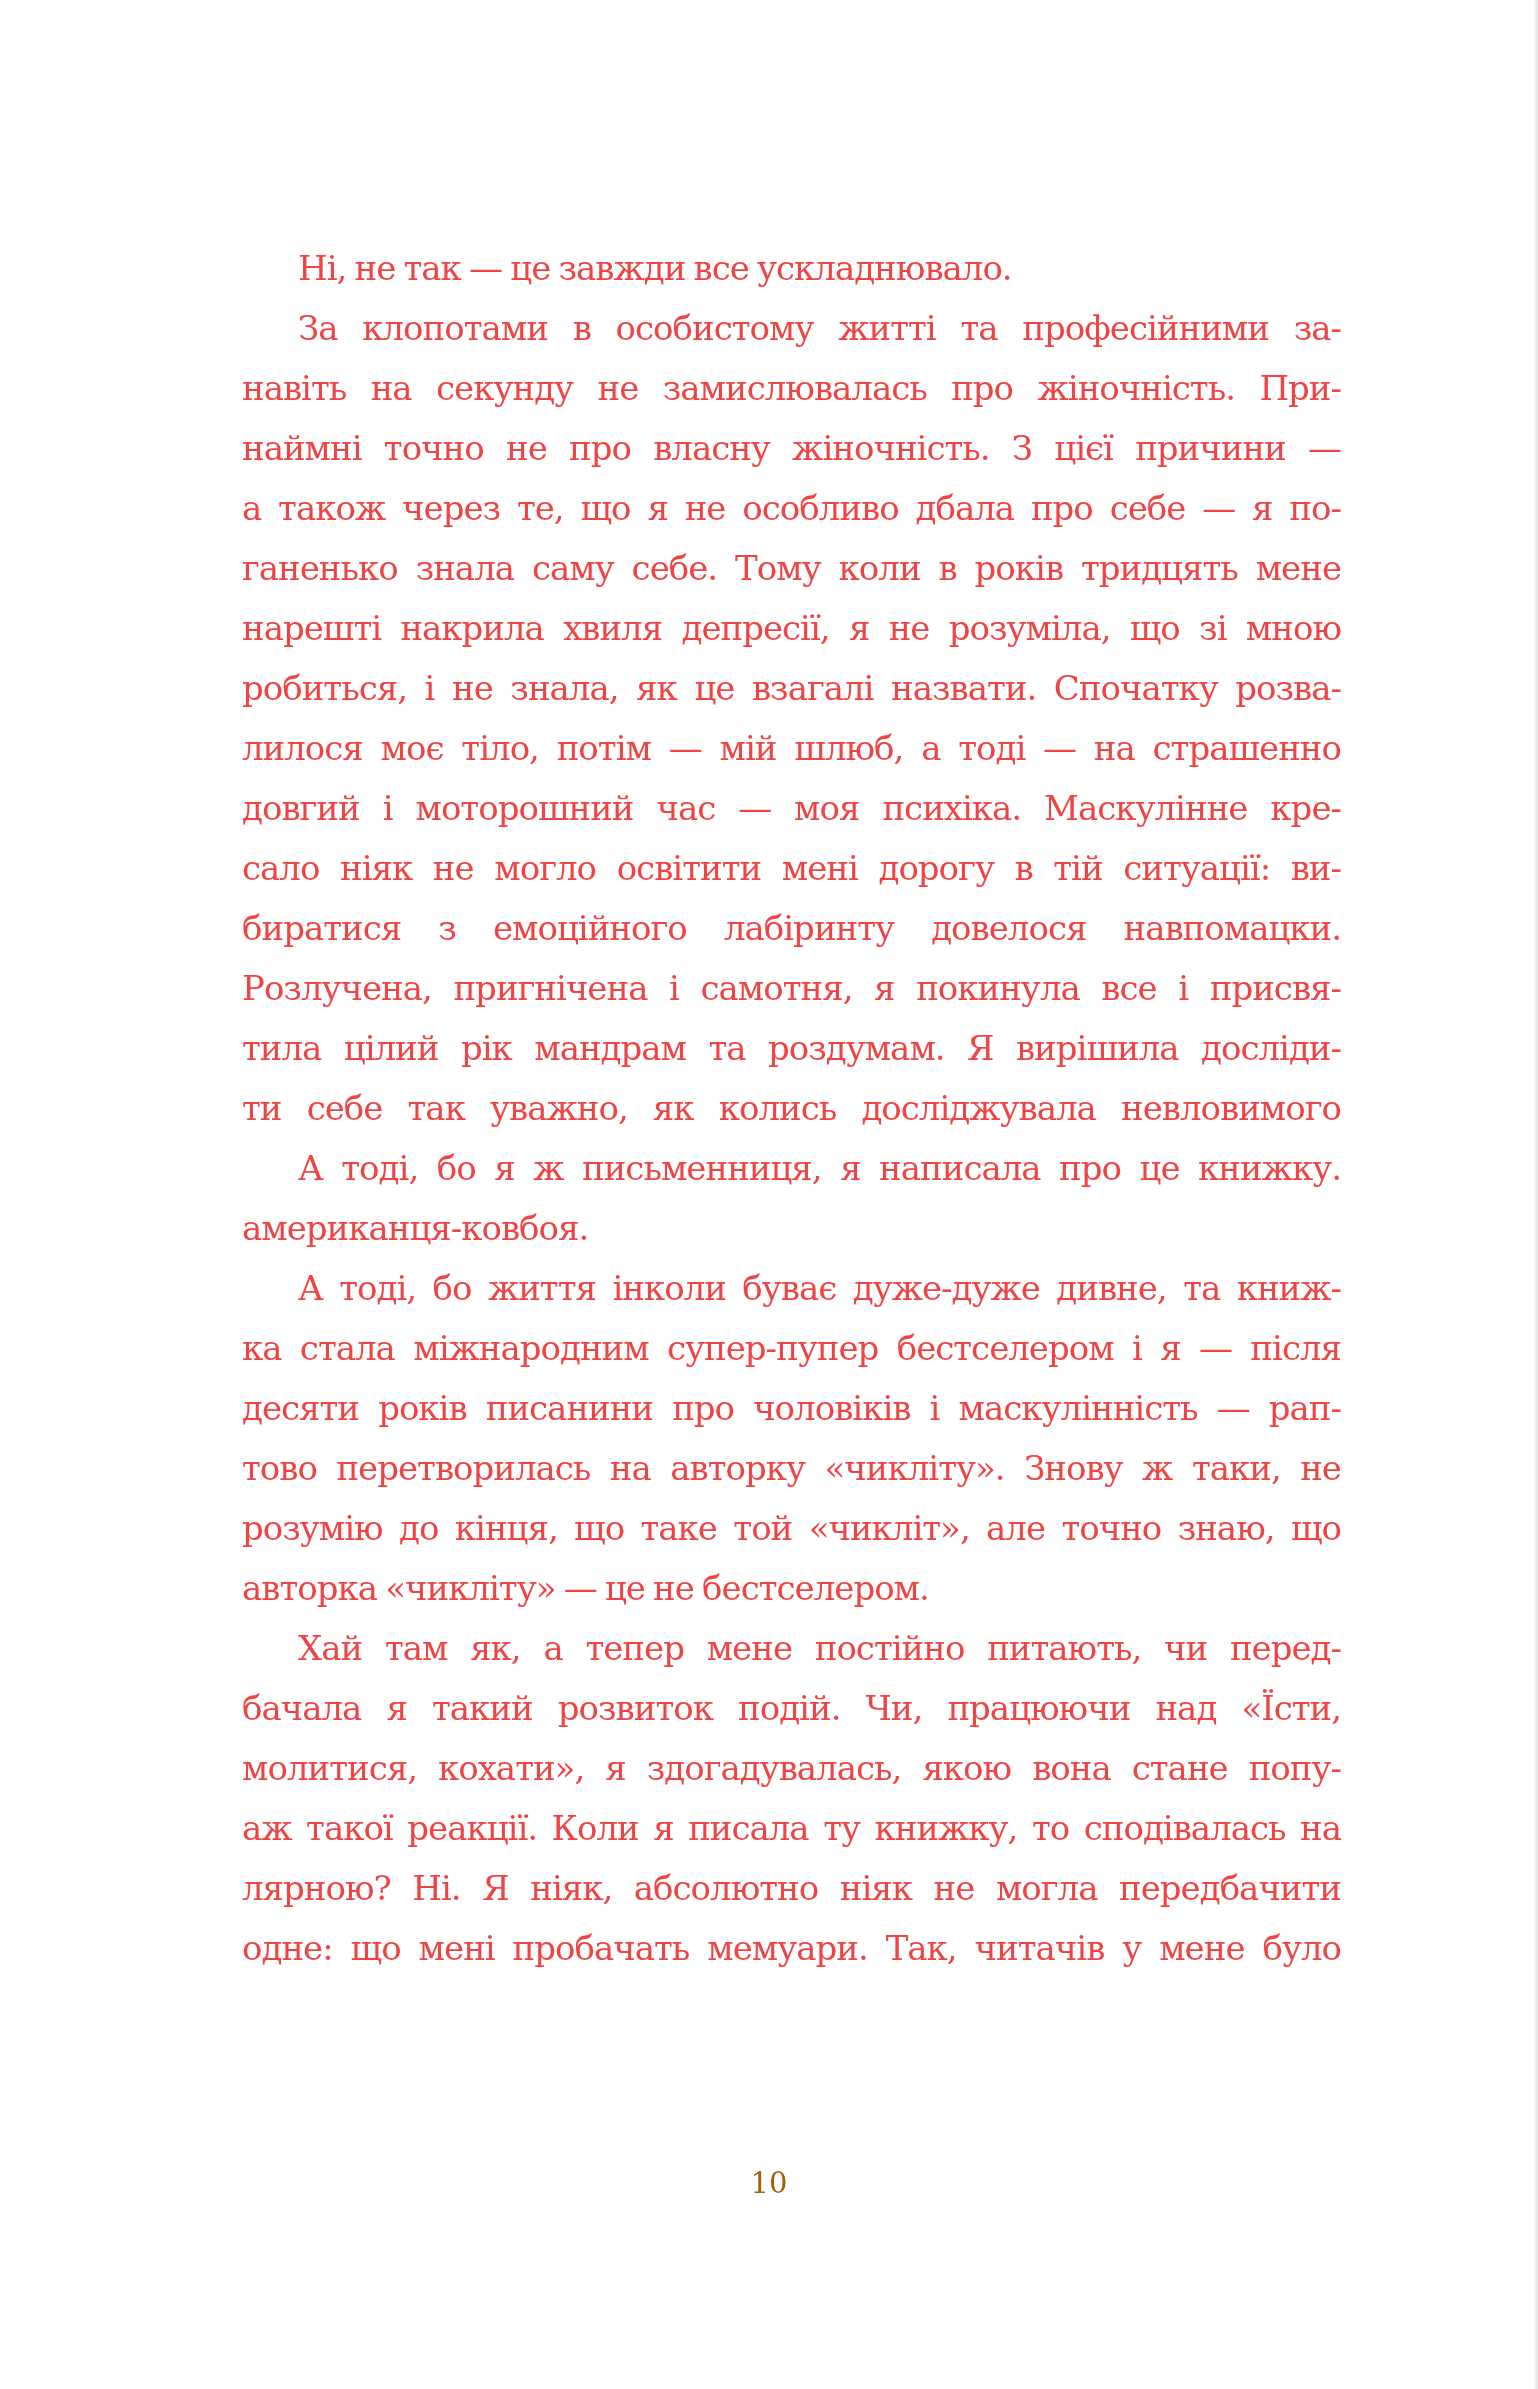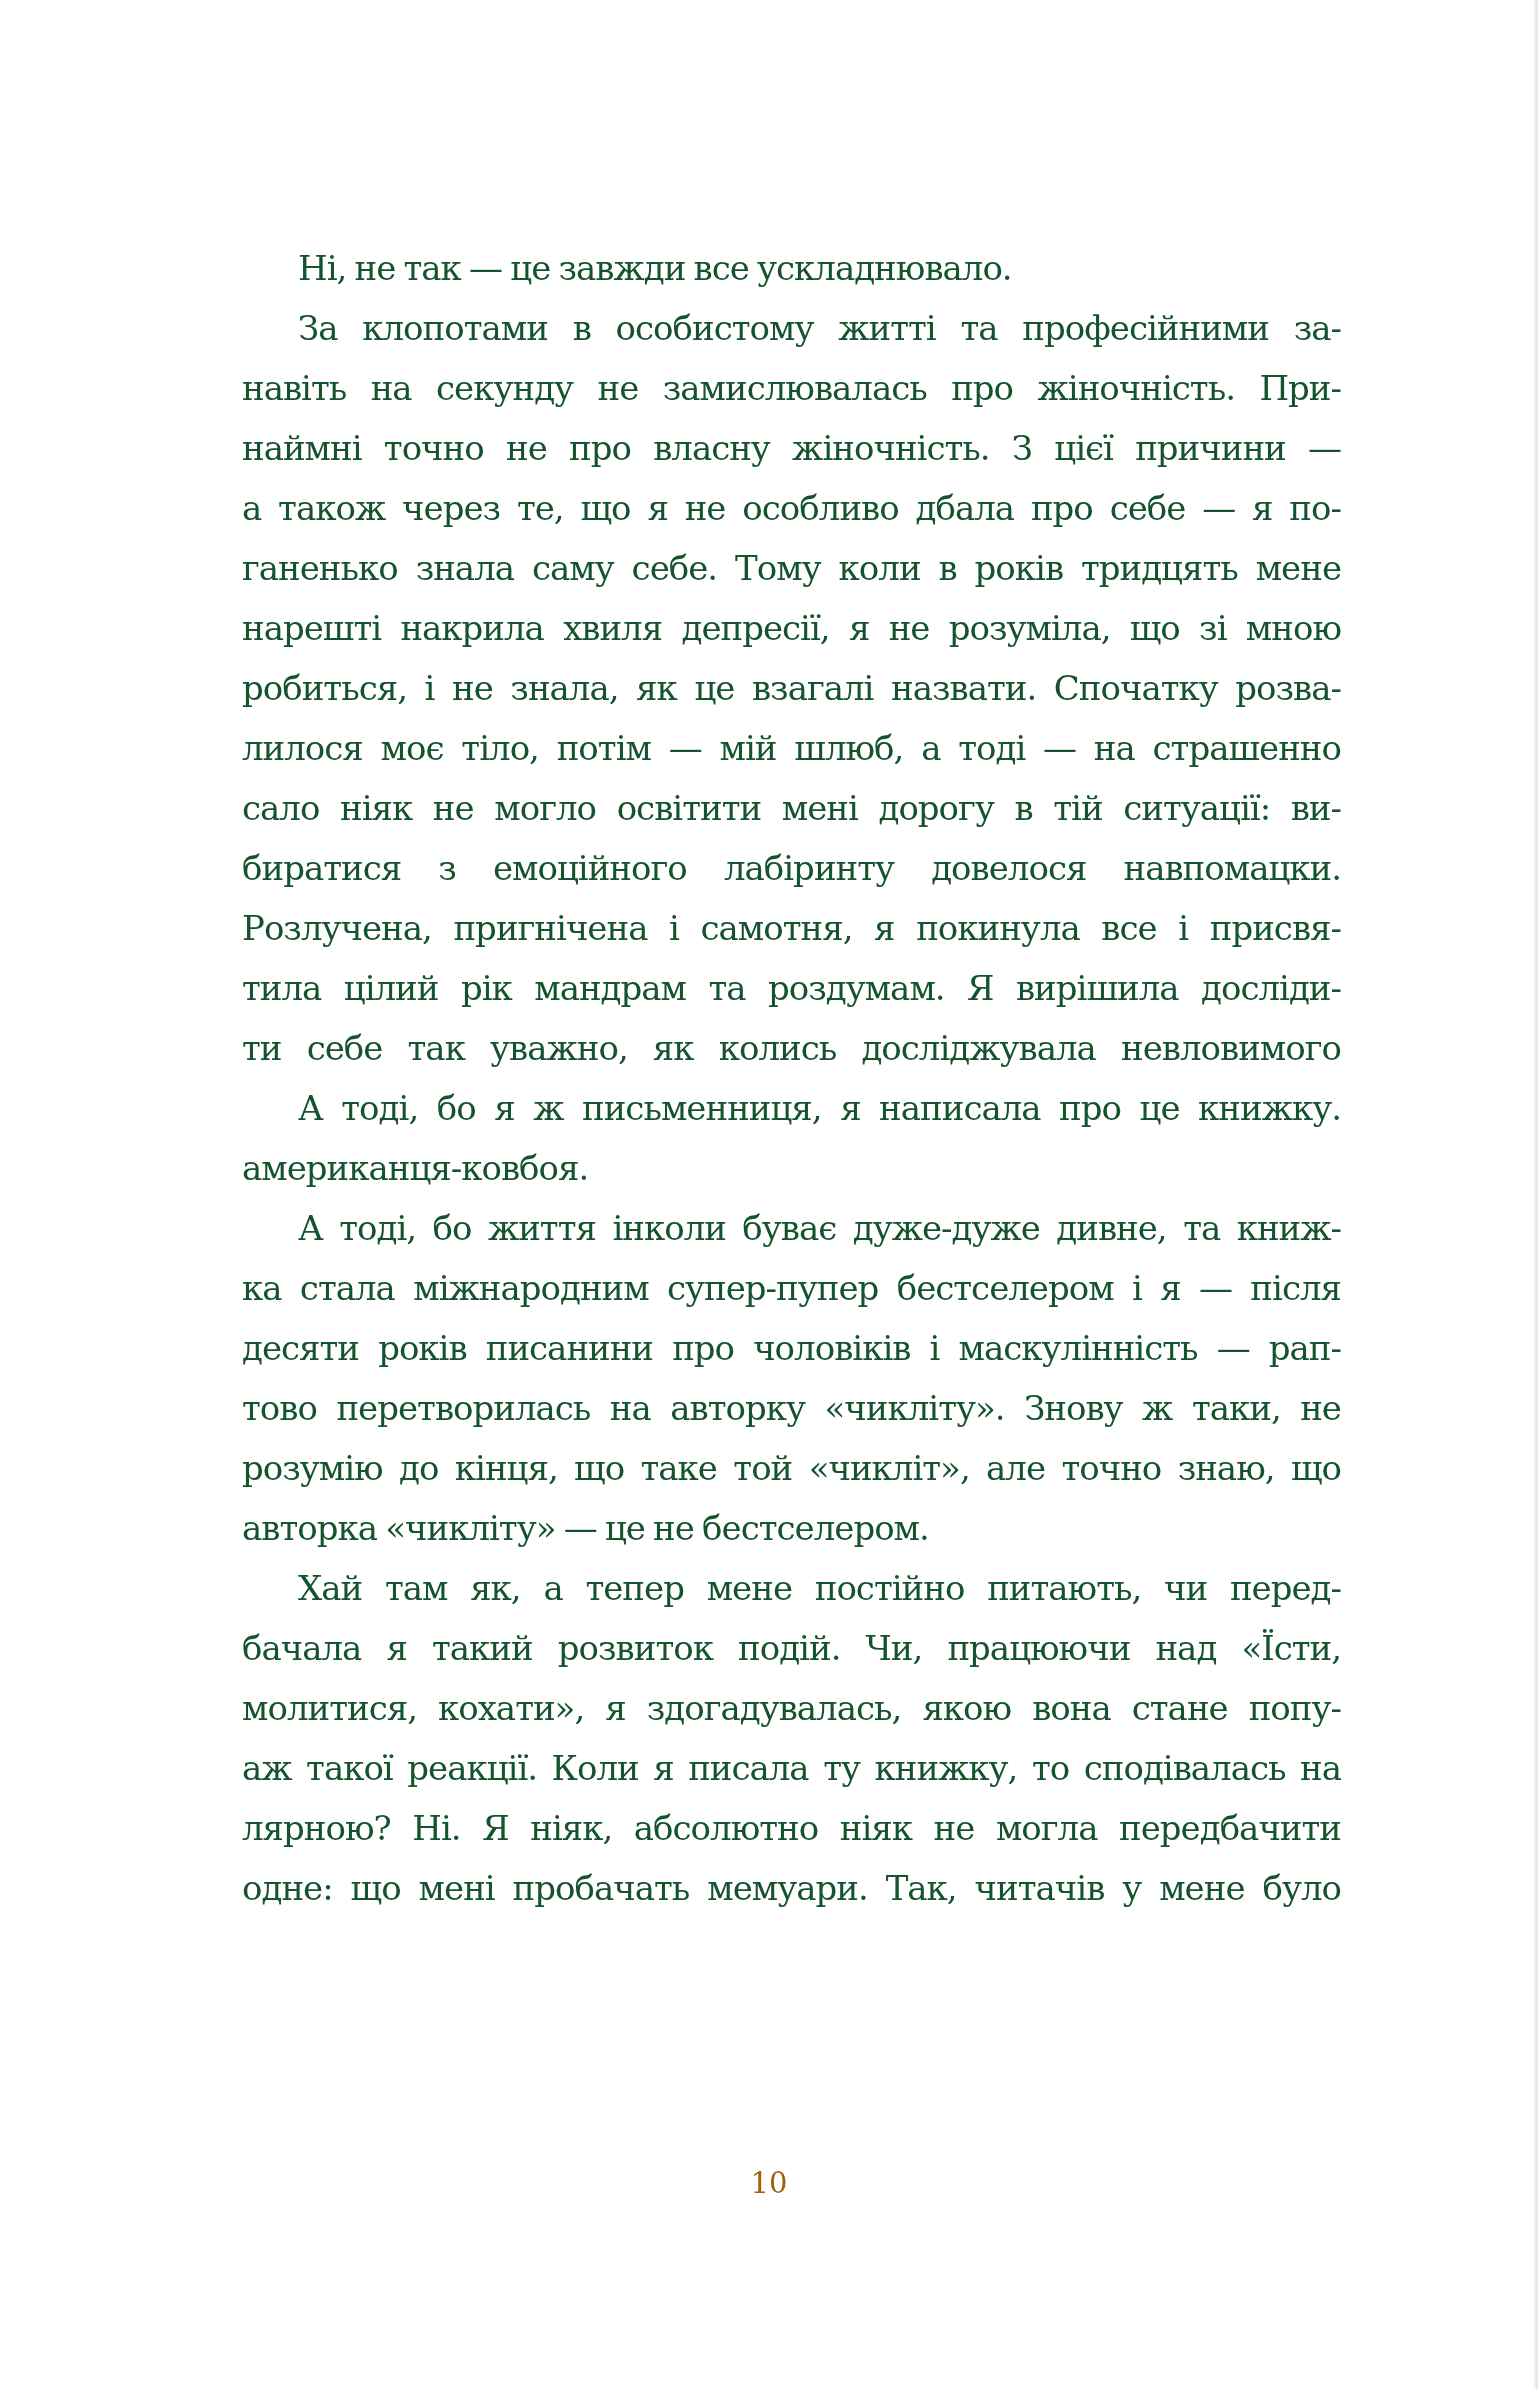--- a/index.html
+++ b/index.html
@@ -25,21 +25,21 @@
     top: 0; right: 0;
     width: 4.8px;
     height: 2389px;
     background: linear-gradient(to right, #ffffff 0%, #ececec 60%, #e2e2e2 100%);
   }
   .text-block {
     position: absolute;
     left: 242px;
     top: 238px;
     width: 1099px;
-    color: #14532d;
+    color: #ef4444;
     font-family: "DejaVu Serif", "Liberation Serif", serif;
     font-size: 34px;
     letter-spacing: -1px;
     word-spacing: -1.6px;
   }
   .line {
     display: block;
     height: 60px;
     line-height: 60px;
     white-space: nowrap;
@@ -74,20 +74,21 @@
     <span class="line indent last">Ні, не так — це завжди все ускладнювало.</span>
 
     <span class="line indent">За клопотами в особистому житті та професійними за-</span>
     <span class="line">навіть на секунду не замислювалась про жіночність. При-</span>
     <span class="line">наймні точно не про власну жіночність. З цієї причини —</span>
     <span class="line">а також через те, що я не особливо дбала про себе — я по-</span>
     <span class="line">ганенько знала саму себе. Тому коли в років тридцять мене</span>
     <span class="line">нарешті накрила хвиля депресії, я не розуміла, що зі мною</span>
     <span class="line">робиться, і не знала, як це взагалі назвати. Спочатку розва-</span>
     <span class="line">лилося моє тіло, потім — мій шлюб, а тоді — на страшенно</span>
+    <span class="line">довгий і моторошний час — моя психіка. Маскулінне кре-</span>
     <span class="line">сало ніяк не могло освітити мені дорогу в тій ситуації: ви-</span>
     <span class="line">биратися з емоційного лабіринту довелося навпомацки.</span>
     <span class="line">Розлучена, пригнічена і самотня, я покинула все і присвя-</span>
     <span class="line">тила цілий рік мандрам та роздумам. Я вирішила дослiди-</span>
     <span class="line">ти себе так уважно, як колись досліджувала невловимого</span>
     <span class="line indent">А тоді, бо я ж письменниця, я написала про це книжку.</span>
 
     <span class="line last">американця-ковбоя.</span>
 
     <span class="line indent">А тоді, бо життя інколи буває дуже-дуже дивне, та книж-</span>

